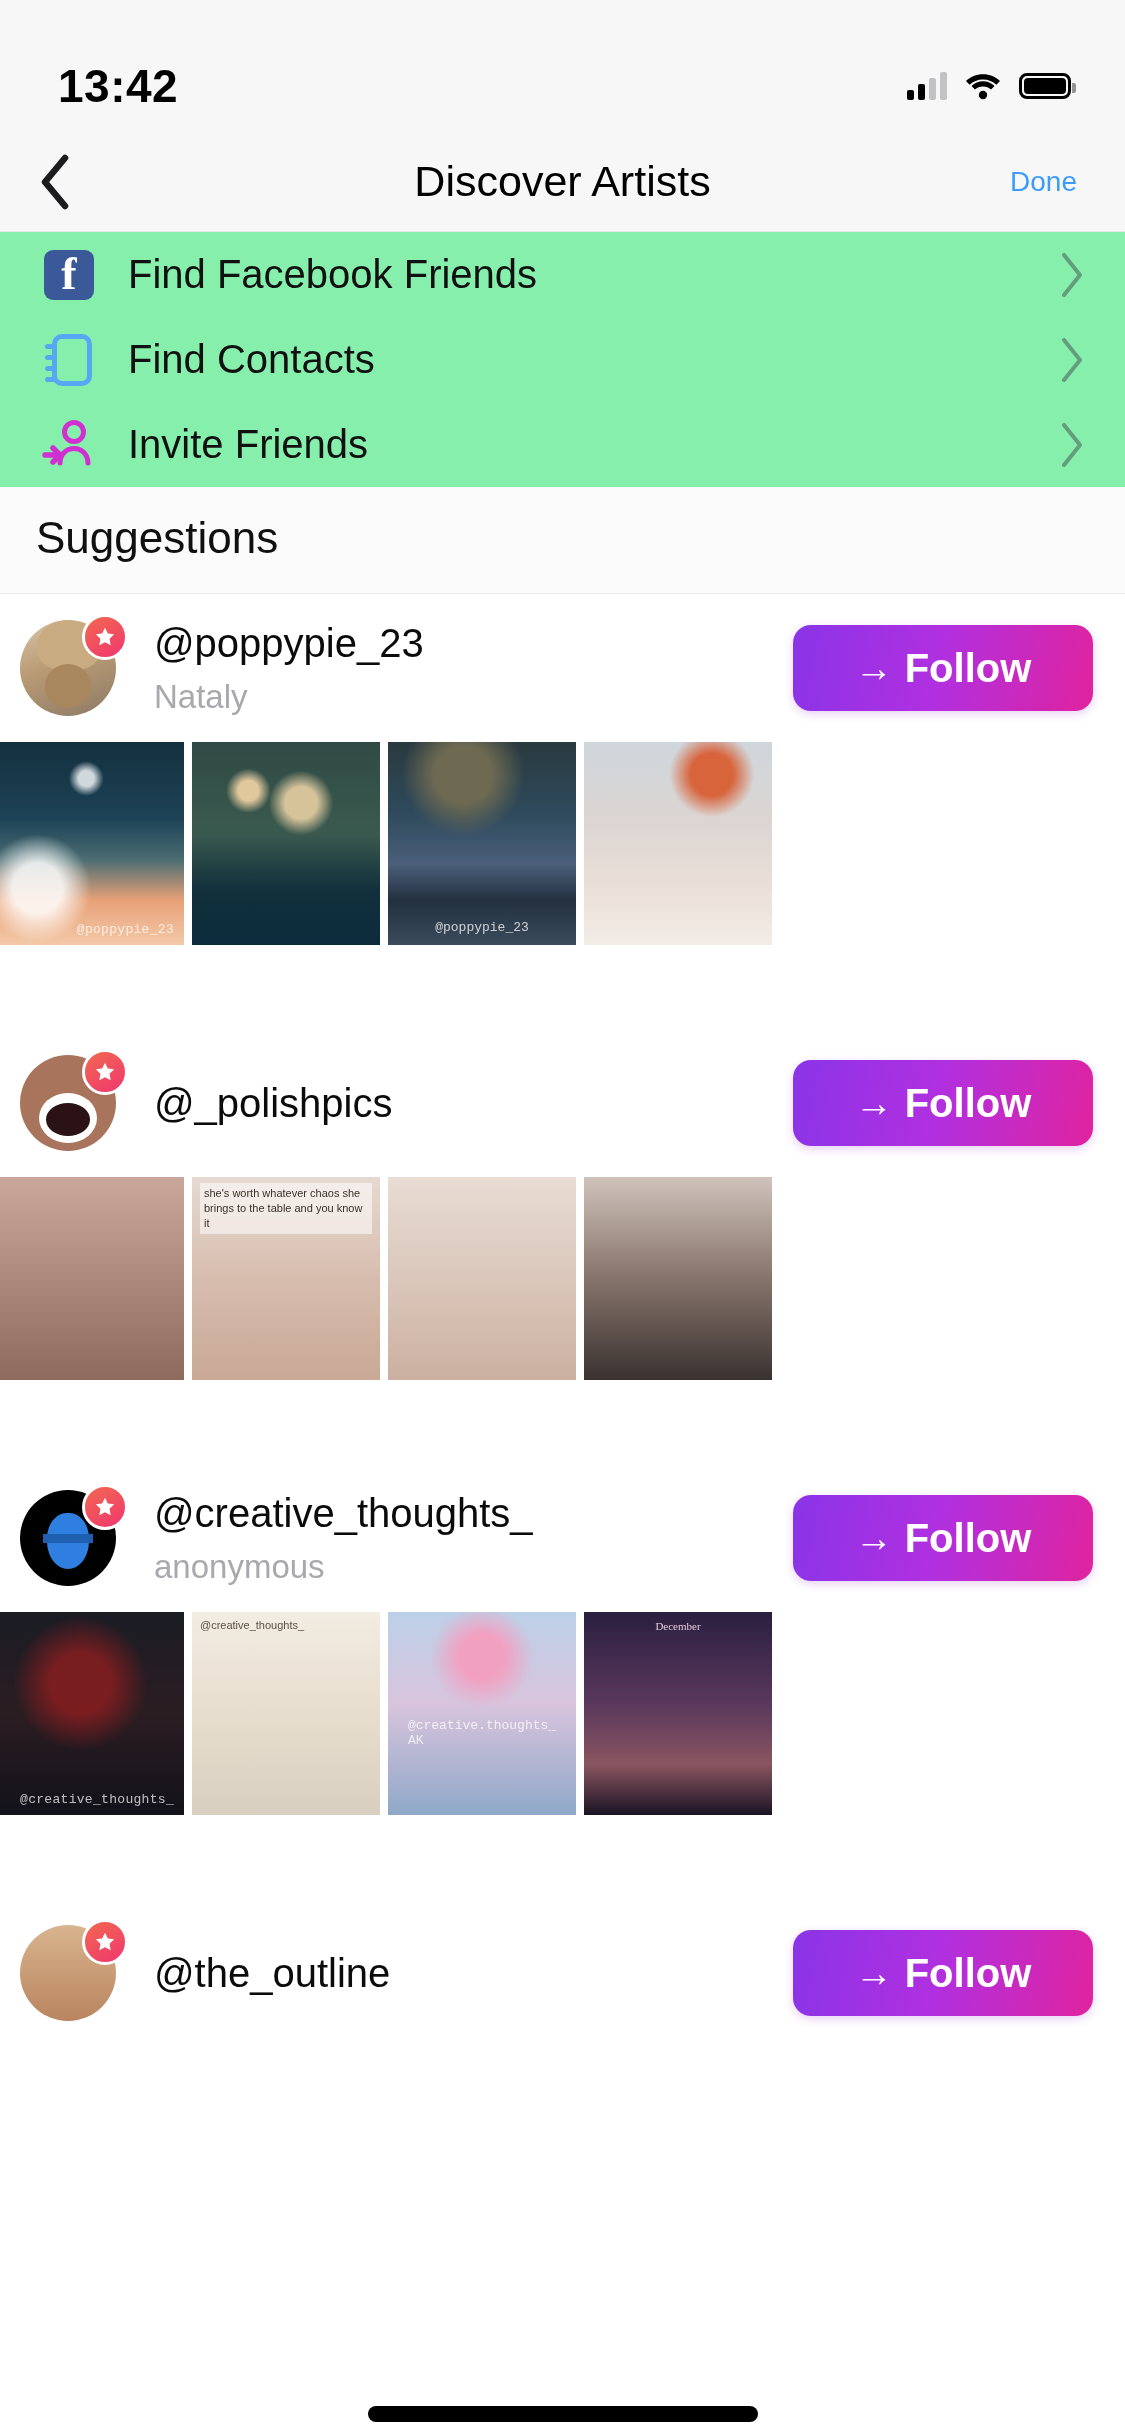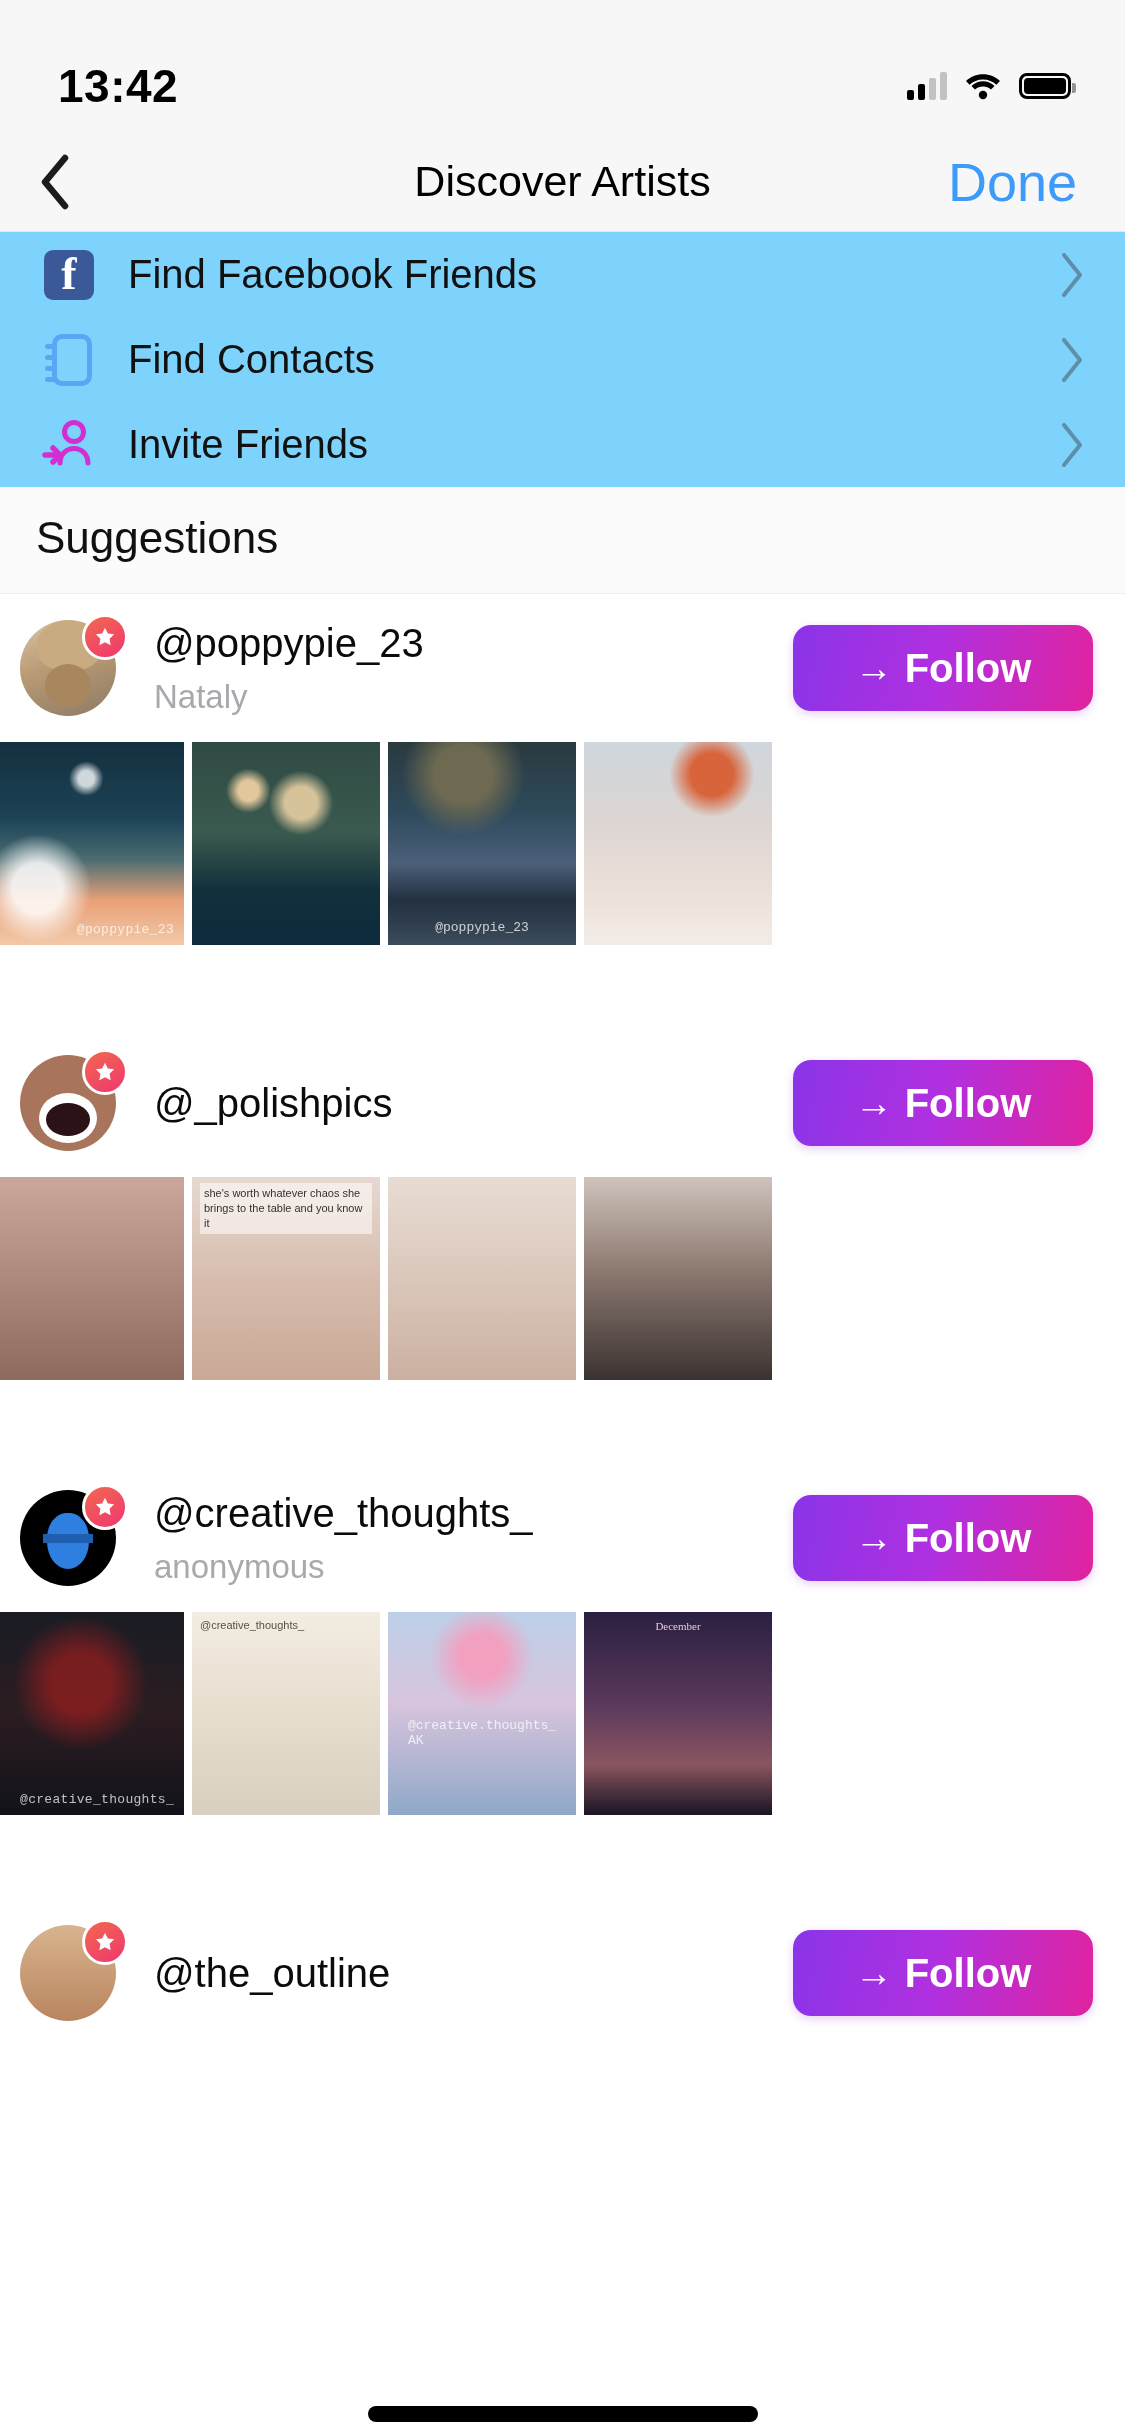--- a/index.html
+++ b/index.html
@@ -44,25 +44,25 @@
   .nav-back{
     width:110px; display:flex; align-items:center; justify-content:center;
     cursor:pointer;
   }
   .nav-title{
     position:absolute; left:0; right:0; text-align:center;
     font-size:43px; color:#000; font-weight:400; pointer-events:none;
   }
   .nav-done{
     margin-left:auto; margin-right:48px;
-    font-size:54px; color:#3d9bfb; font-weight:400; cursor:pointer; z-index:2;
-  }
-
-  
-  .actions{ background:#7dd3fc; }
+    font-size:28px; color:#3d9bfb; font-weight:400; cursor:pointer; z-index:2;
+  }
+
+  
+  .actions{ background:#86efac; }
   .act-row{
     height:85px; display:flex; align-items:center;
     padding:0 40px 0 36px; cursor:pointer; position:relative;
   }
   .act-ico{
     width:66px; display:flex; align-items:center; justify-content:center;
     flex:0 0 66px;
   }
   .act-label{
     font-size:40px; color:#111; margin-left:26px; flex:1;

